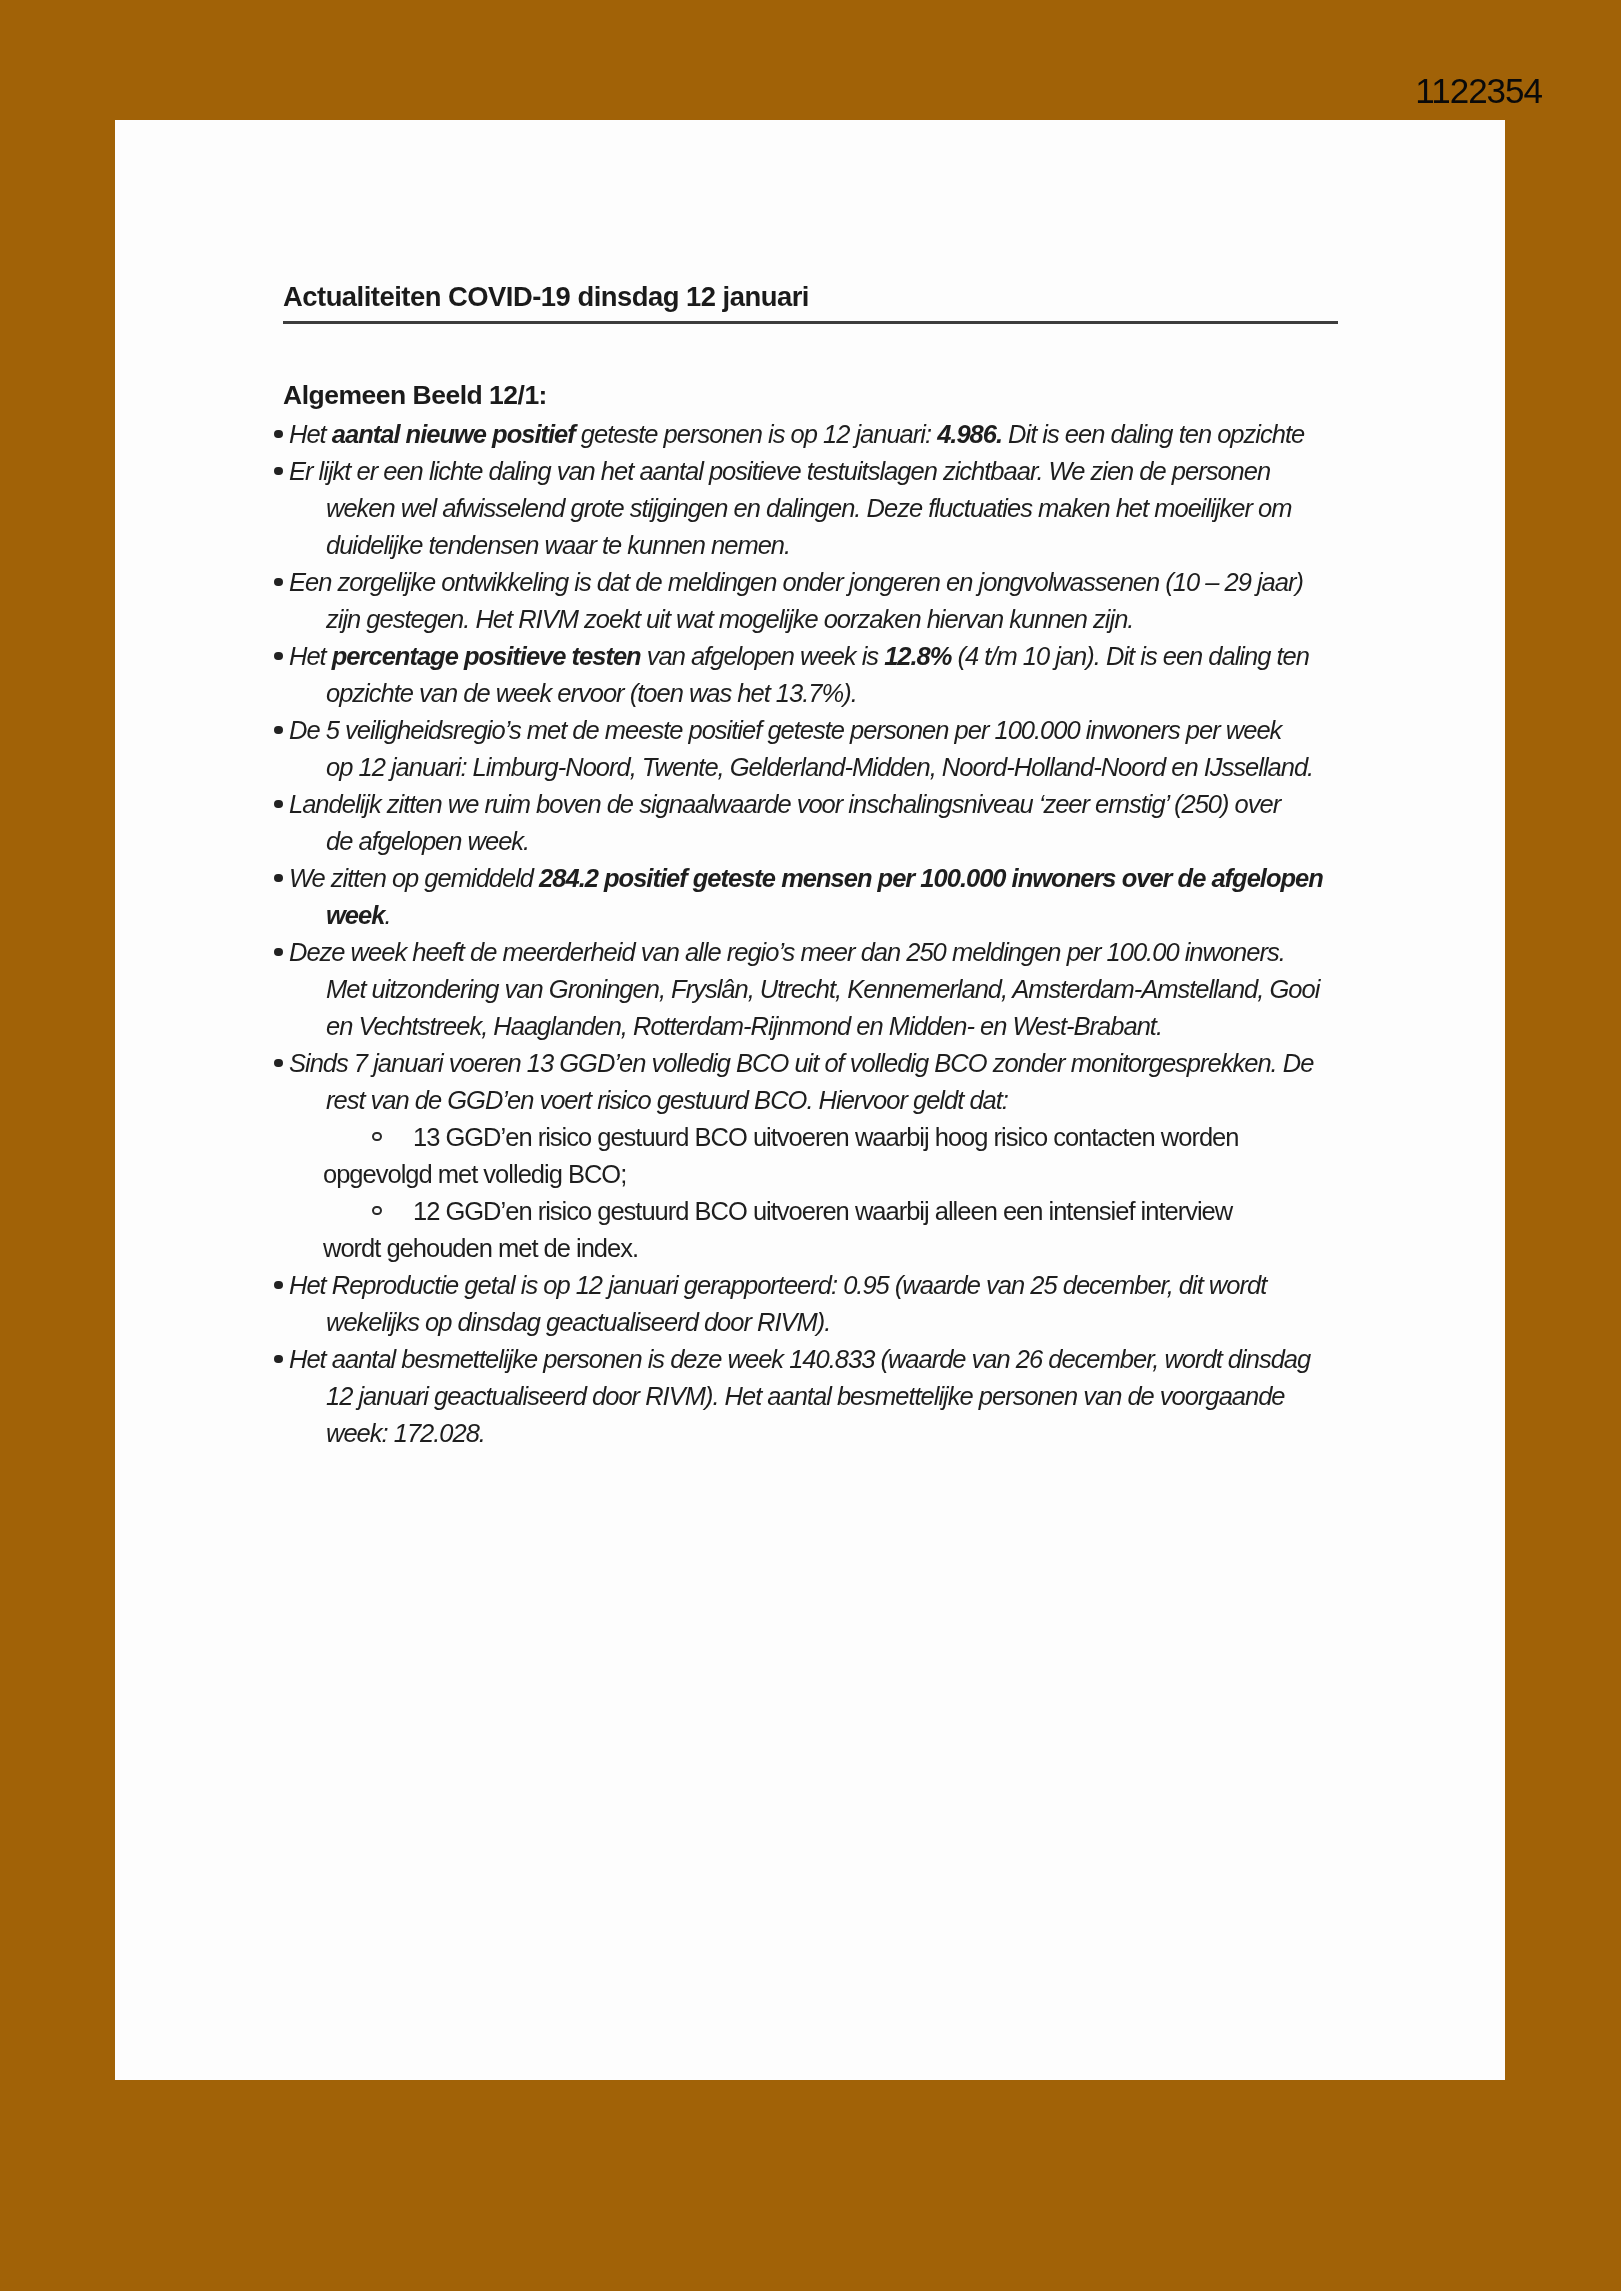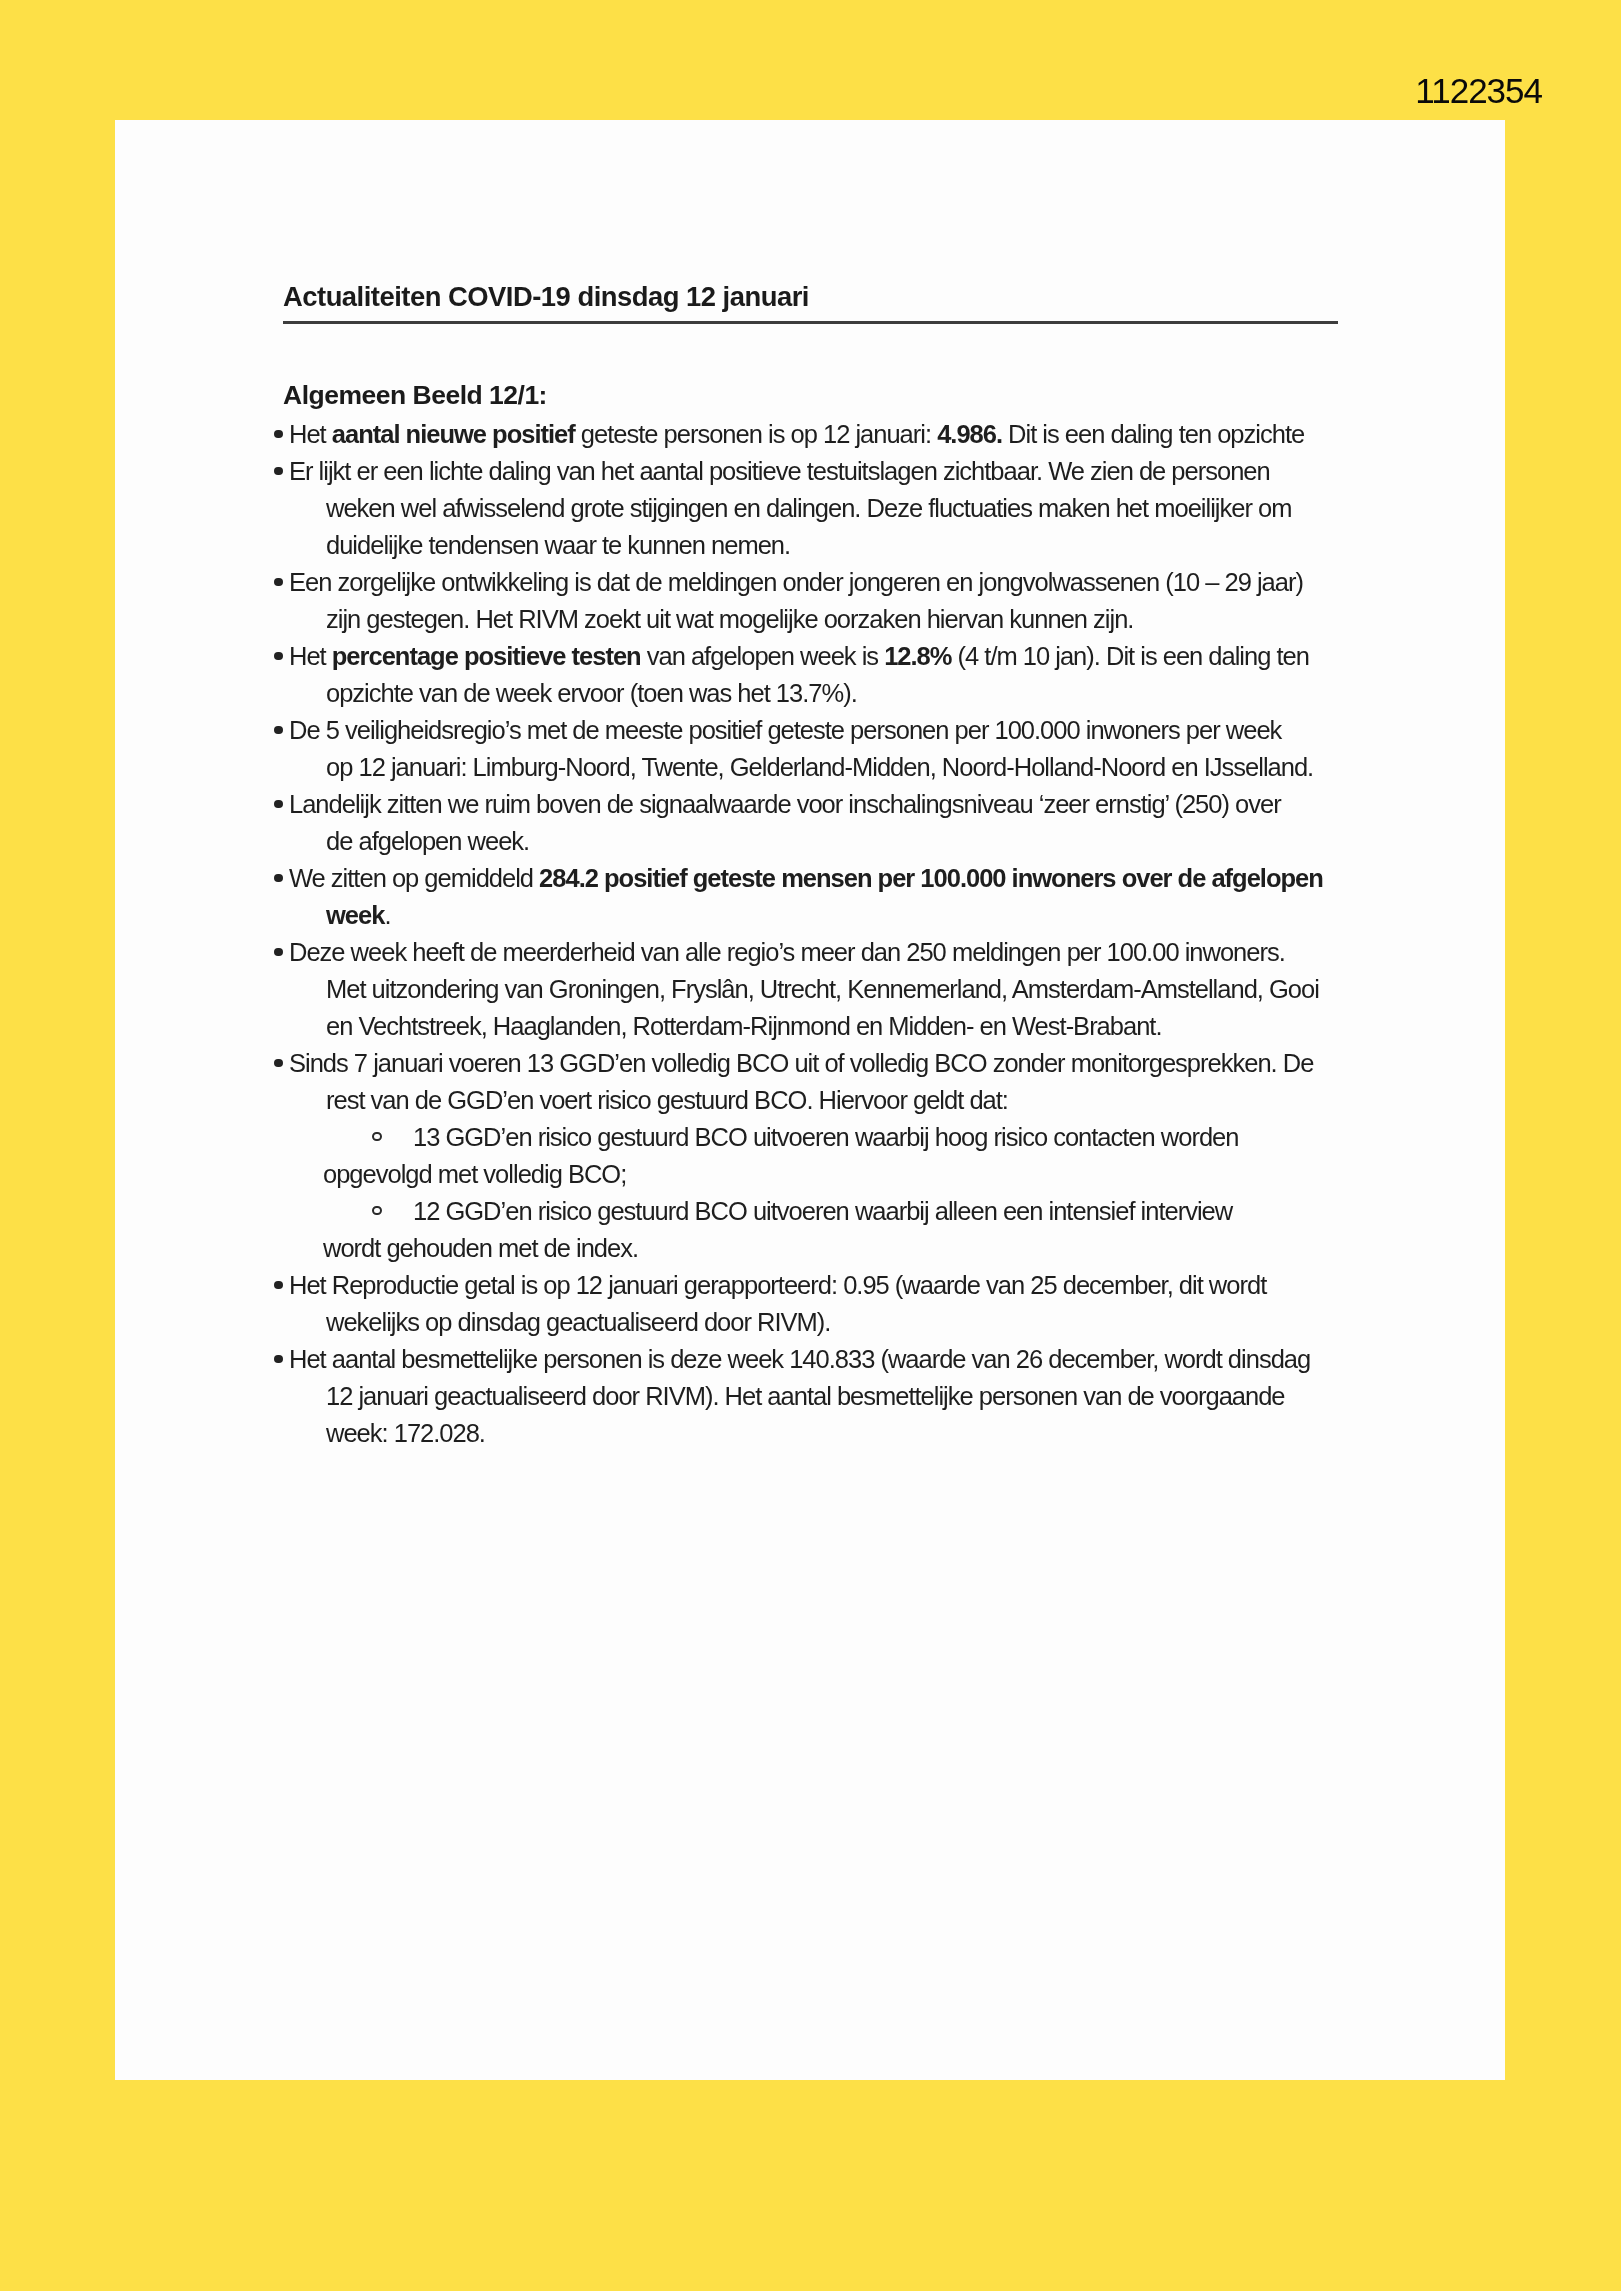--- a/index.html
+++ b/index.html
@@ -1,19 +1,19 @@
 <!DOCTYPE html>
 <html><head>
 <meta charset="utf-8">
 <style>
   html,body{margin:0;padding:0;background:#ffffff;}
   .page{
     position:relative;
     width:1621px;height:2292px;
-    background:#fde047;
+    background:#a16207;
     overflow:hidden;
     font-family:"Liberation Sans", sans-serif;
     color:#1e1e1e;
   }
   .scan-bg{
     position:absolute;left:115px;top:120px;width:1390px;height:1960px;
     background:#fdfdfd;
   }
   .stamp{
     position:absolute;top:69px;right:79px;
@@ -31,21 +31,21 @@
   .heading{
     position:absolute;left:283px;top:377px;
     font-size:26.5px;font-weight:700;letter-spacing:-0.5px;line-height:36px;
     color:#1b1b1b;white-space:pre;
   }
   .bullets{
     position:absolute;left:289px;top:416px;width:1161px;
     font-size:25.5px;letter-spacing:-1px;line-height:37px;color:#1e1e1e;
   }
   .li{position:relative;}
-  .li.lvl1{margin-left:37px;}
+  .li.lvl1{margin-left:37px;font-style:italic;}
   .li.lvl1 > .line.first{margin-left:-37px;}
   .li.lvl2{margin-left:34px;}
   .li.lvl2 > .line.first{margin-left:90px;}
   .line{white-space:pre;}
   .bold{font-weight:700;}
   .marker{position:absolute;display:block;}
   .li.lvl1 > .marker{
     left:-52px;top:13.7px;width:8.8px;height:8.8px;border-radius:50%;
     background:#222222;
   }

